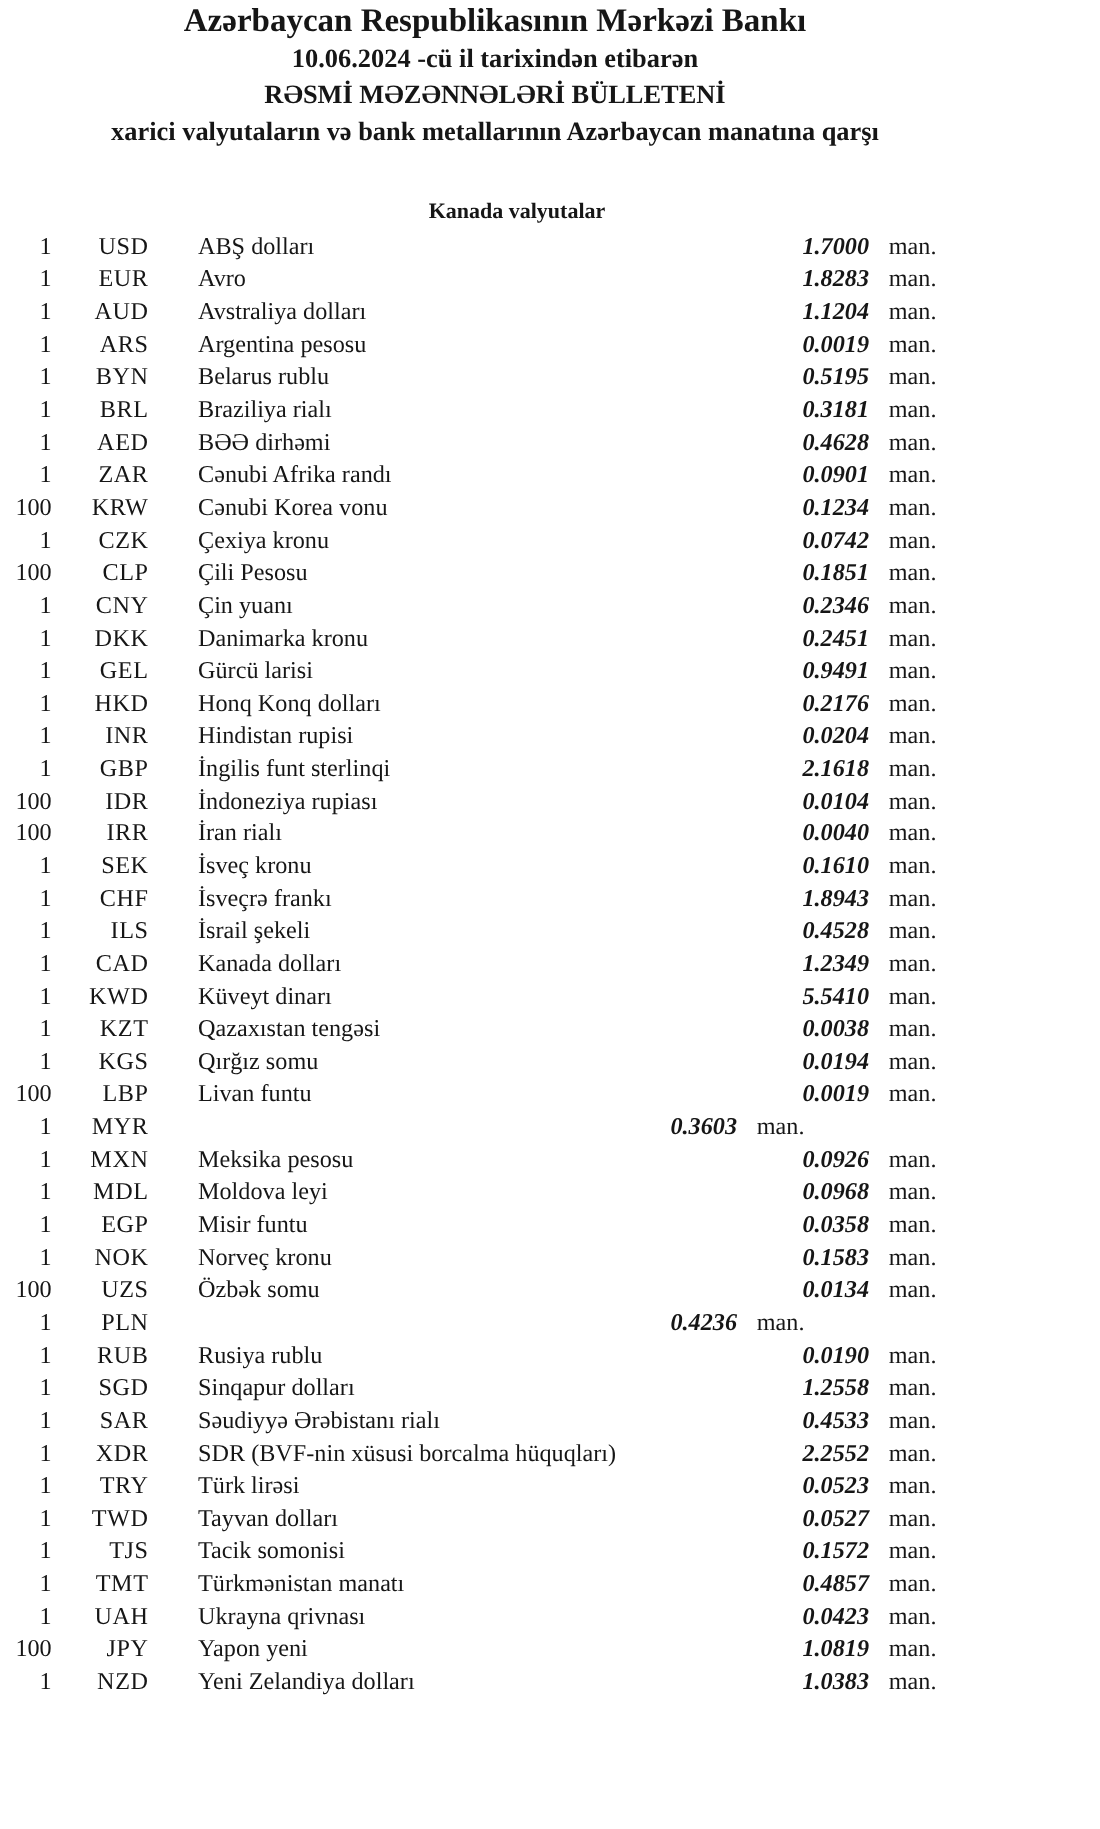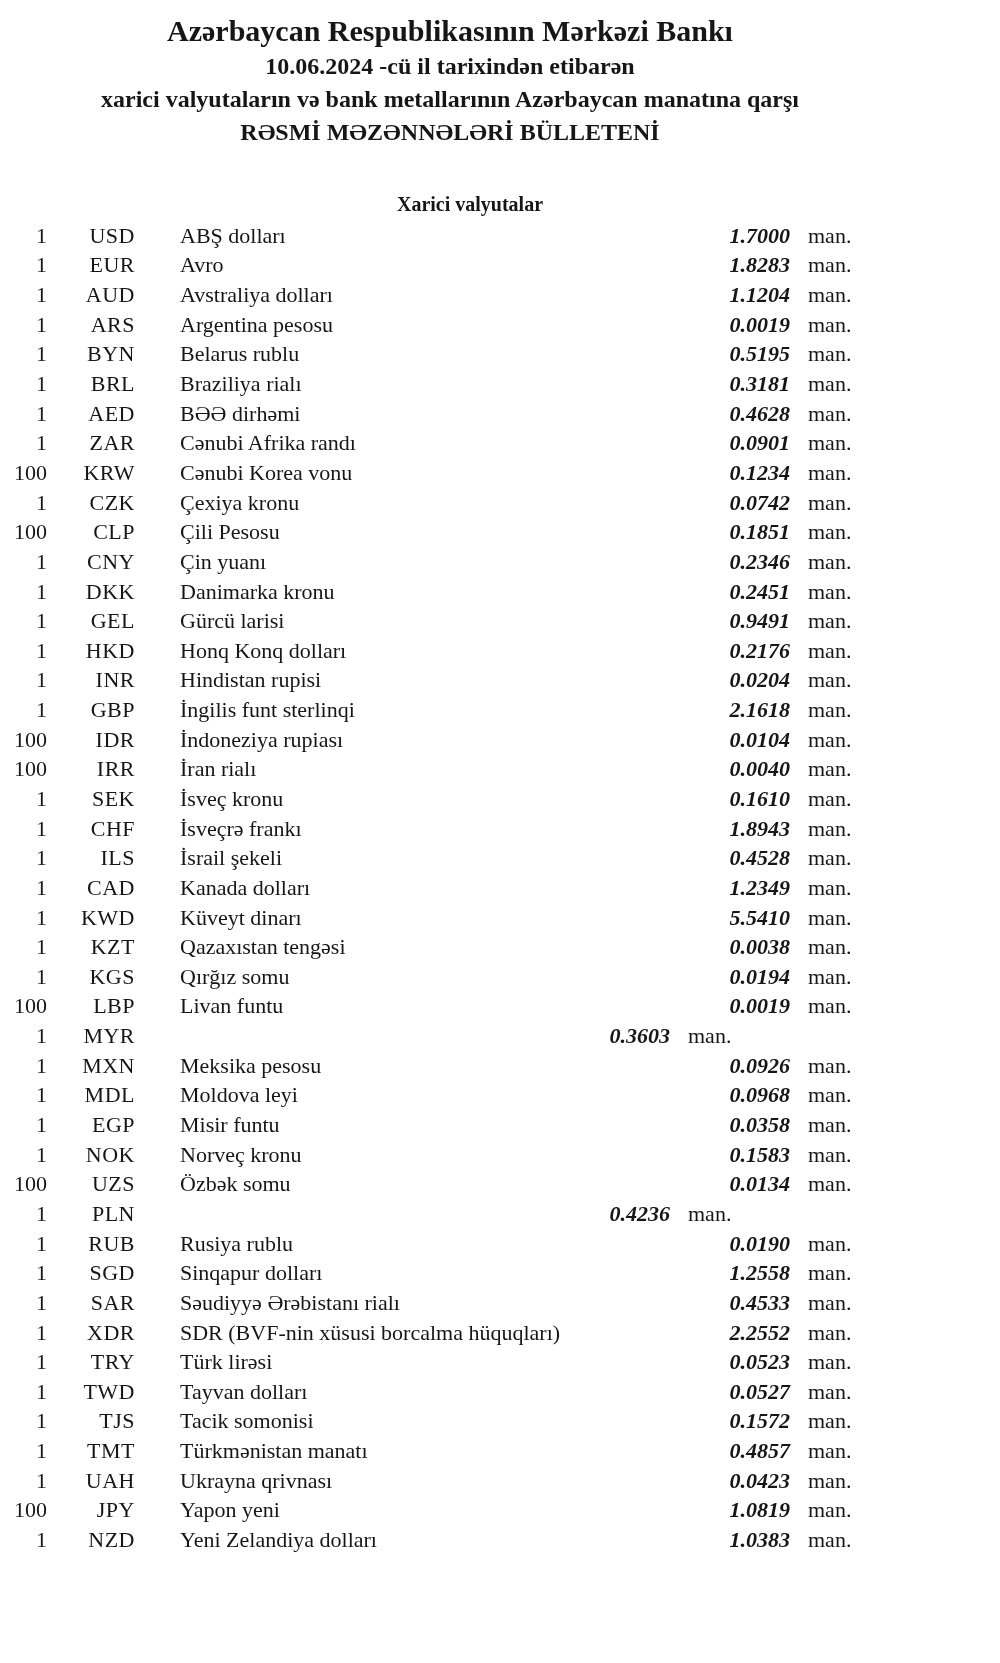--- a/index.html
+++ b/index.html
@@ -9,21 +9,20 @@
     background: #ffffff;
   }
   body {
     width: 1000px;
     height: 1663px;
     font-family: "Liberation Serif", "DejaVu Serif", serif;
     color: #161616;
     -webkit-font-smoothing: antialiased;
   }
   .doc {
-    padding-top: 12px;
     width: 900px;
     box-sizing: border-box;
     font-family: Liberation Serif, serif;
   }
   .hdr {
     text-align: center;
   }
   .hdr .title {
     font-size: 30px;
     font-weight: 700;
@@ -63,25 +62,25 @@
   .unit  { text-align: left; padding-left: 18px; }
 </style>
 </head>
 <body>
 
 <div class="doc">
 
   <div class="hdr">
     <div class="title">Azərbaycan Respublikasının Mərkəzi Bankı</div>
     <div class="sub">10.06.2024 -cü il tarixindən etibarən</div>
+    <div class="sub">RƏSMİ MƏZƏNNƏLƏRİ BÜLLETENİ</div>
     <div class="sub">xarici valyutaların və bank metallarının Azərbaycan manatına qarşı</div>
-    <div class="sub">RƏSMİ MƏZƏNNƏLƏRİ BÜLLETENİ</div>
   </div>
 
-  <div class="section-title">Xarici valyutalar</div>
+  <div class="section-title">Kanada valyutalar</div>
 
   <div class="rates">
     <div class="row">
       <div class="cell qty">1</div>
       <div class="cell code">USD</div>
       <div class="cell name">ABŞ dolları</div>
       <div class="cell rate">1.7000</div>
       <div class="cell unit">man.</div>
     </div>
 

